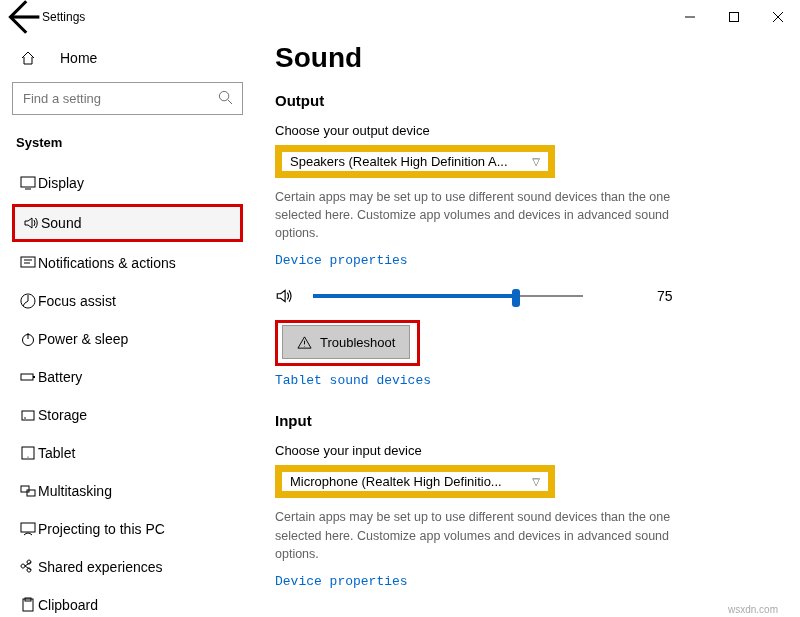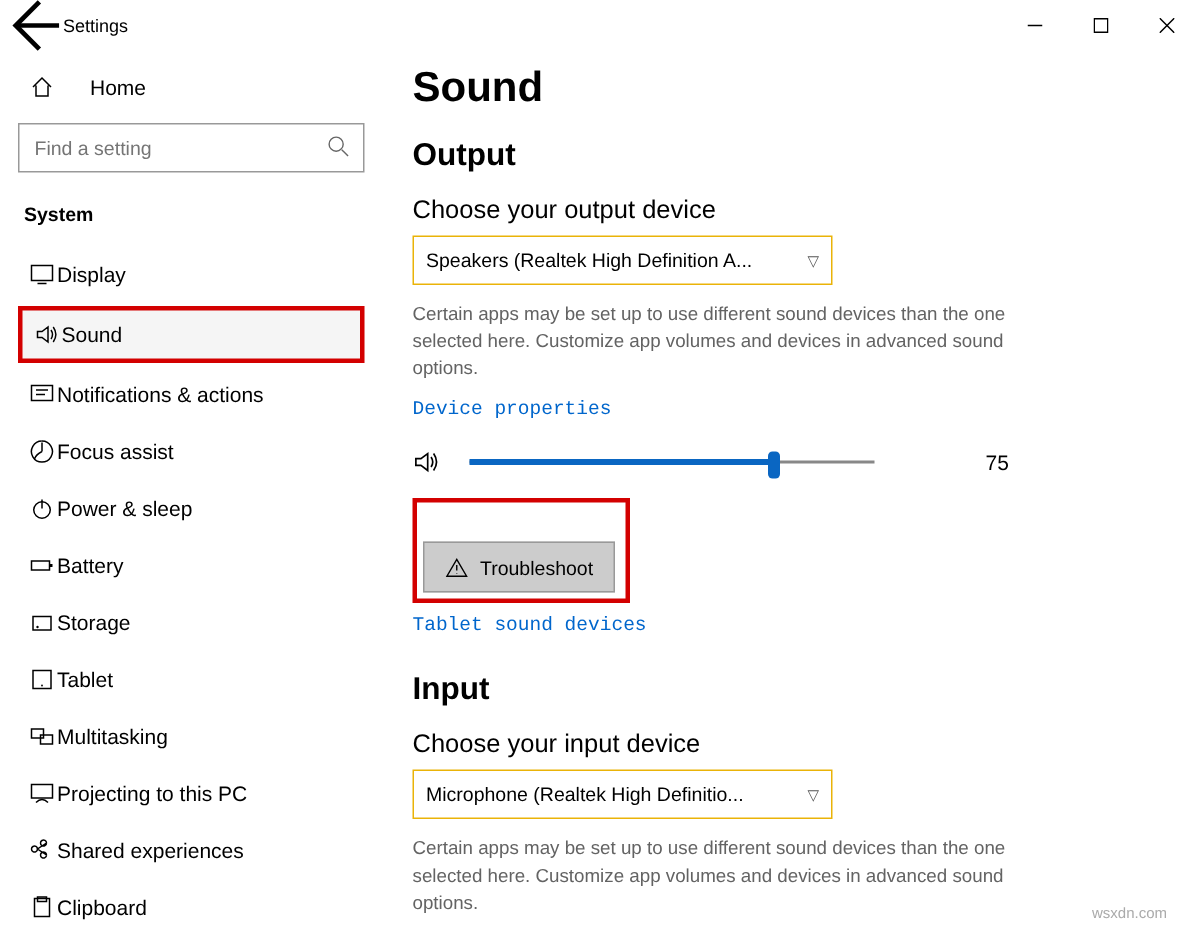--- a/index.html
+++ b/index.html
@@ -15,33 +15,33 @@
     .home { display: flex; align-items: center; gap: 24px; padding: 10px 8px; font-size: 14px; }
     .home svg, .nav-row svg { width: 16px; height: 16px; }
     .search { position: relative; margin: 6px 0 14px 0; }
     .search input { width: 100%; height: 33px; border: 1px solid #999; padding: 0 34px 0 10px; font-size: 13px; color: #666; background: #fff; }
     .search .si { position: absolute; right: 10px; top: 8px; color: #666; }
     .cat { font-weight: 600; font-size: 13px; padding: 6px 4px 14px 4px; }
     .nav-row { display: flex; align-items: center; gap: 2px; padding: 0 8px; height: 38px; font-size: 14px; }
     .nav-row.selected { border: 3px solid #d30000; background: #f5f5f5; margin: 2px 0; }
     .content { flex: 1; padding: 8px 30px 0 20px; overflow: hidden; }
     h1 { font-size: 28px; font-weight: 600; margin-bottom: 18px; }
-    h2 { font-size: 21px; font-weight: 600; margin-bottom: 14px; }
-    .lbl { font-size: 17px; margin-bottom: 7px; }
-    .select { width: 280px; height: 33px; border: 1px solid #eab308; display: flex; align-items: center; justify-content: space-between; padding: 0 8px; font-size: 13px; margin-bottom: 10px; }
+    h2 { font-size: 15px; font-weight: 600; margin-bottom: 14px; }
+    .lbl { font-size: 13px; margin-bottom: 7px; }
+    .select { width: 280px; height: 33px; border: 7px solid #eab308; display: flex; align-items: center; justify-content: space-between; padding: 0 8px; font-size: 13px; margin-bottom: 10px; }
     .select .chev { font-size: 10px; color: #555; }
     .hint { font-size: 12.5px; color: #636363; line-height: 1.45; margin-bottom: 10px; max-width: 430px; }
     .link { color: #0066cc; font-size: 13px; margin-bottom: 18px; display: inline-block; font-family: Liberation Mono, monospace; }
     .vol-row { display: flex; align-items: center; gap: 20px; margin-bottom: 14px; }
     .slider { position: relative; width: 270px; height: 20px; }
     .track { position: absolute; top: 9px; width: 100%; height: 2px; background: #888; }
     .fill { position: absolute; top: 8px; height: 4px; background: #0a66c2; width: 75%; }
     .thumb { position: absolute; top: 3px; left: calc(75% - 4px); width: 8px; height: 18px; background: #0a66c2; border-radius: 3px; }
     .vol-val { font-size: 14px; margin-left: 54px; }
-    .tbtn { display: inline-flex; align-items: center; gap: 8px; height: 34px; padding: 0 14px; background: #ccc; border: 1px solid #999; font-size: 13px; margin-bottom: 8px; margin-top: 24px; }
+    .tbtn { display: inline-flex; align-items: center; gap: 8px; height: 34px; padding: 0 14px; background: #ccc; border: 1px solid #999; font-size: 13px; margin-bottom: 8px; }
     .tb-wrap { border: 3px solid #d30000; display: inline-block; padding: 2px 7px 4px 4px; margin-bottom: 6px; }
     .watermark { position: absolute; bottom: 2px; right: 22px; font-size: 10px; color: #aaa; }
   </style>
 </head>
 <body>
 
 <div class="titlebar">
   <div class="back">
     <svg viewBox="0 0 16 16">
         <path d="M10 2 L4 8 L10 14" fill="none" stroke="#000" stroke-width="1.2"></path>

